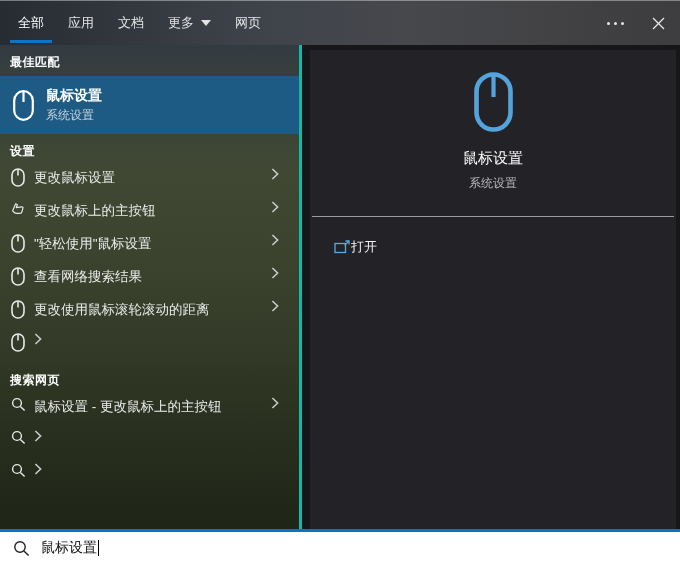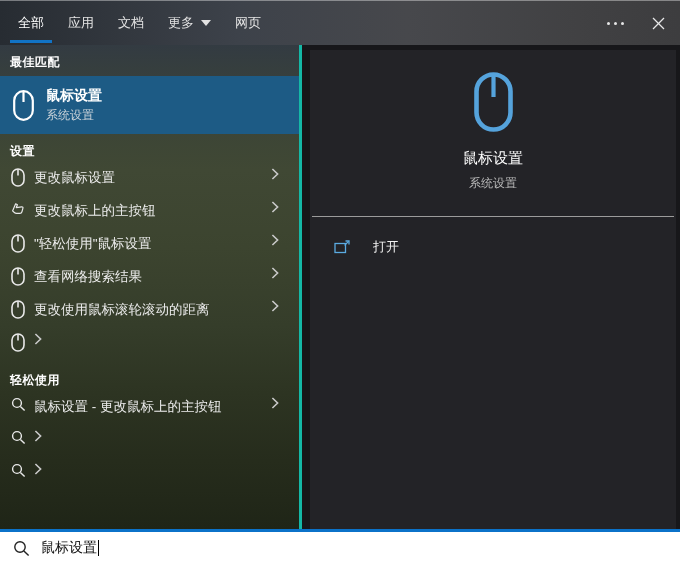--- a/index.html
+++ b/index.html
@@ -69,21 +69,21 @@
   .preview-card {
     position:absolute; left:8px; top:5px; right:4px; bottom:0;
     background:#232327; display:flex; flex-direction:column; align-items:center;
   }
   .pv-icon { margin-top:22px; color:#55a3dc; display:flex; }
   .pv-title { margin-top:17px; font-size:15px; color:#ffffff; }
   .pv-sub { margin-top:7px; font-size:12px; color:#bababa; }
   .pv-divider { align-self:stretch; height:1px; background:#9b9b9b; margin:24px 2px 0; }
   .pv-open {
     align-self:stretch; display:flex; align-items:center; margin-top:14px;
-    padding-left:24px; height:32px; gap:23px; color:#f2f2f2; font-size:13px; cursor:pointer;
+    padding-left:24px; height:32px; gap:1px; color:#f2f2f2; font-size:13px; cursor:pointer;
   }
   .pv-open .open-ic { color:#5babe2; display:flex; }
 
   
   .accent-line { position:absolute; left:0; top:529px; width:680px; height:3px; background:#0b72c9; }
   .searchbar {
     position:absolute; left:0; top:532px; width:680px; height:32px;
     background:#ffffff; display:flex; align-items:center; cursor:text;
   }
   .sb-icon { margin:0 11px 0 13px; color:#222; display:flex; }
@@ -241,21 +241,21 @@
             </svg>
 </span>
           <span class="chevron">
             <svg width="8" height="12" viewBox="0 0 8 12">
               <path d="M1.4 1 L6.6 6 L1.4 11" fill="none" stroke="currentColor" stroke-width="1.6"></path>
             </svg>
           </span>
         </div>
       </div>
 
-    <div class="section-header">轻松使用</div>
+    <div class="section-header">搜索网页</div>
 
     <div>
 
         <div class="row">
           <span class="icon-slot">
   <svg width="15" height="15" viewBox="0 0 15 15">
               <circle cx="6" cy="6" r="4.4" fill="none" stroke="currentColor" stroke-width="1.4"></circle>
               <line x1="9.4" y1="9.4" x2="13.6" y2="13.6" stroke="currentColor" stroke-width="1.4"></line>
             </svg>
 </span>

